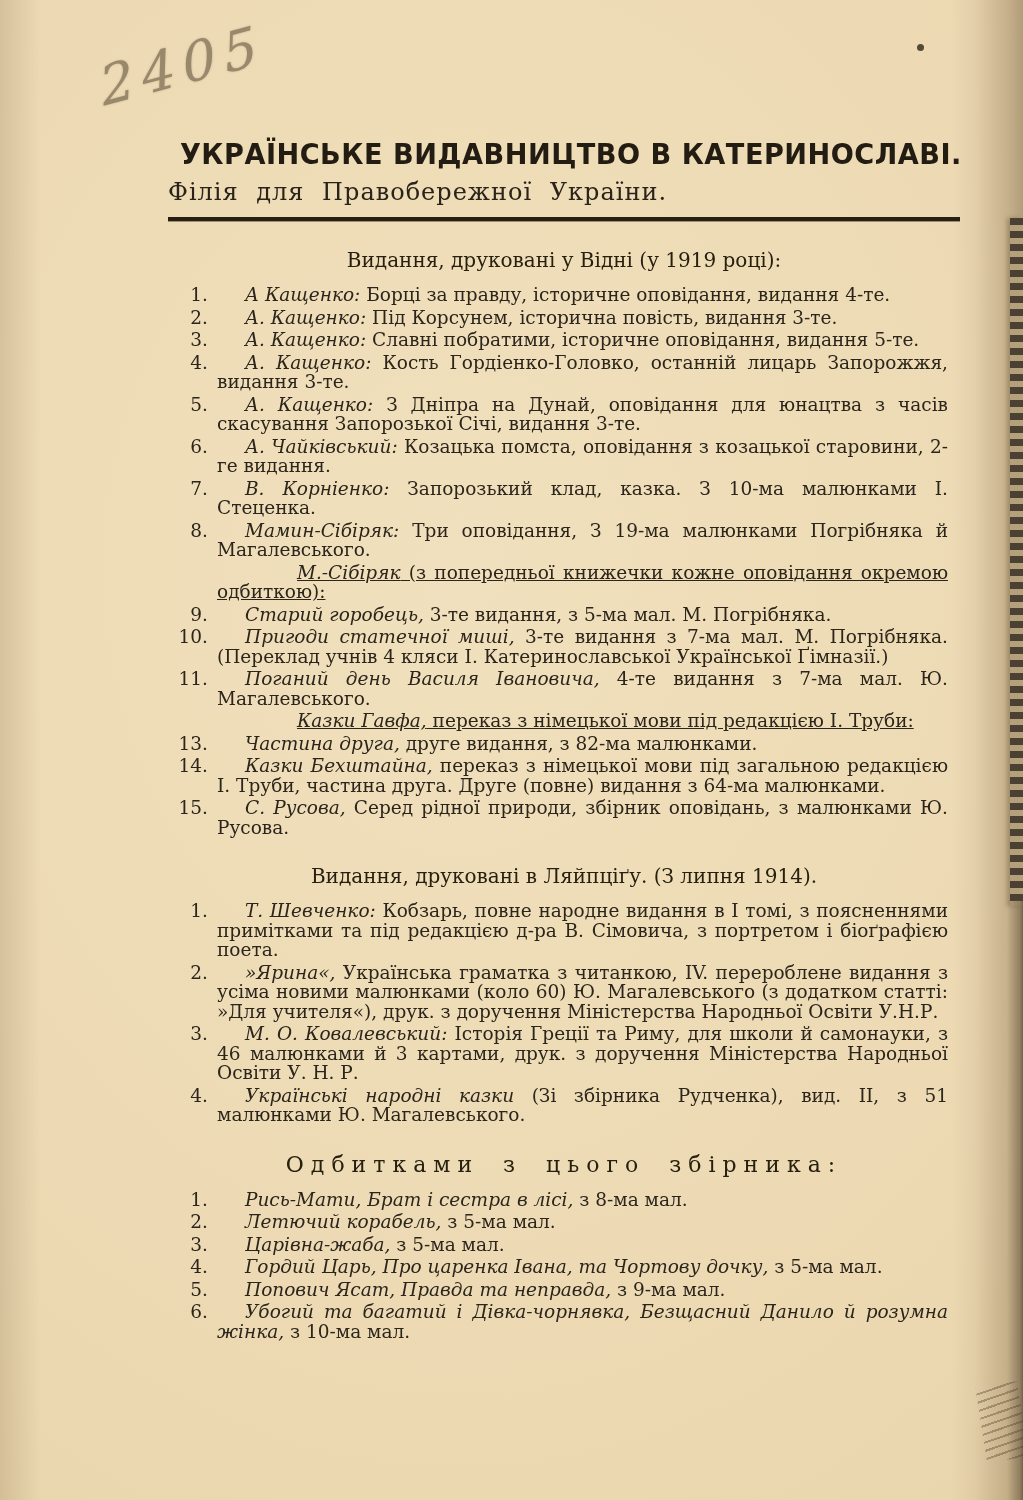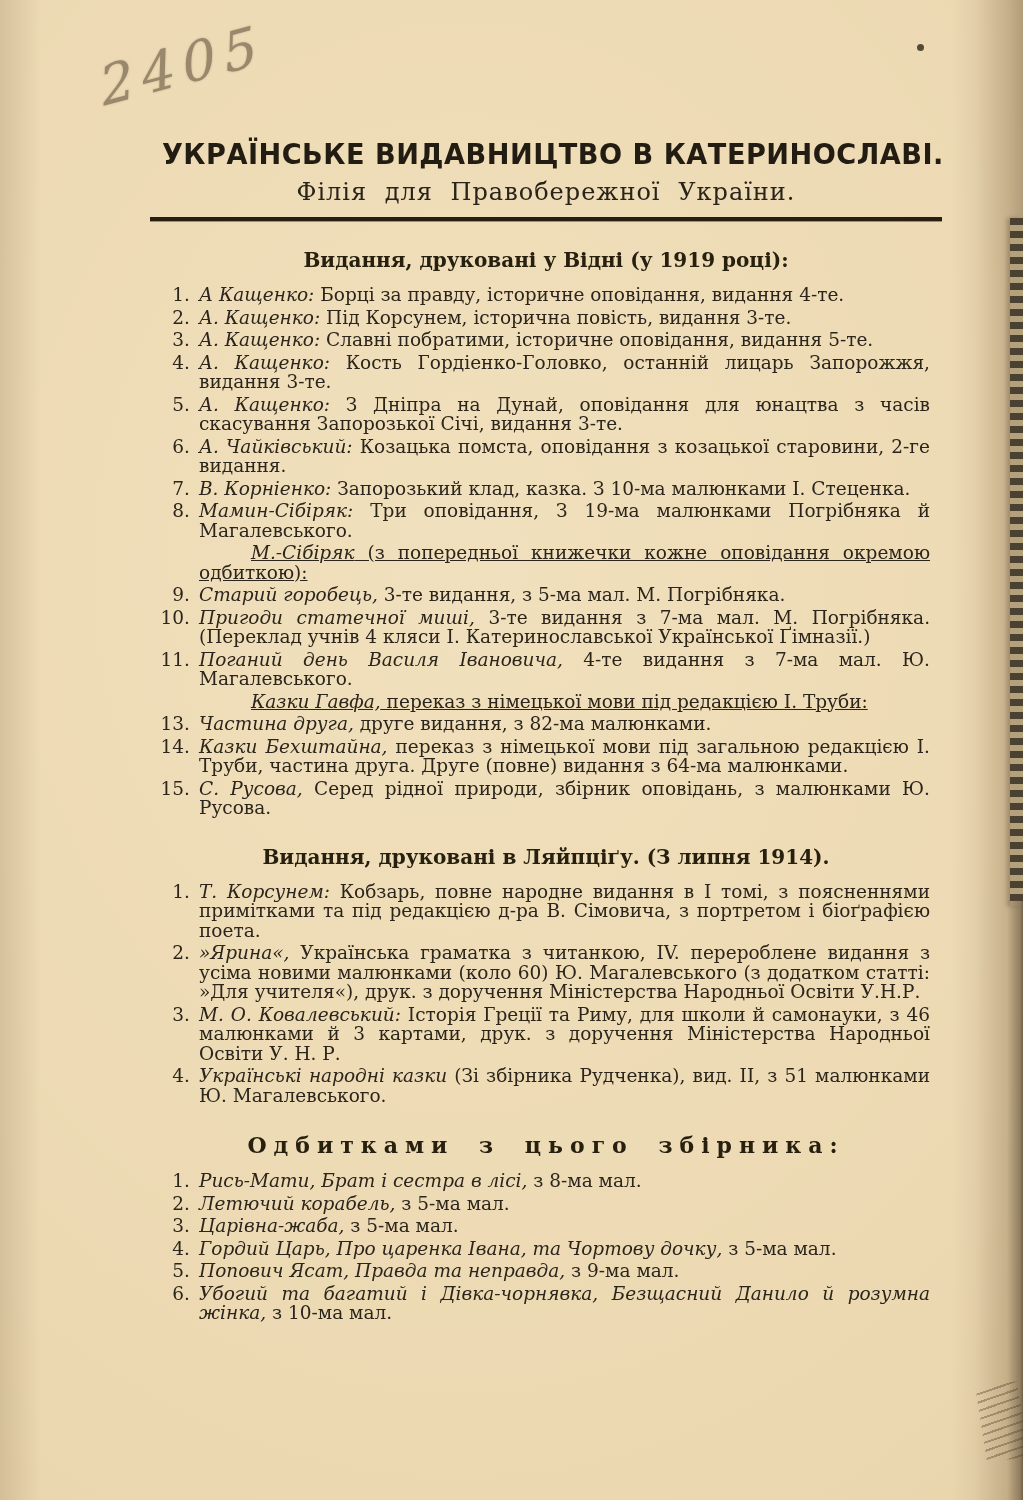--- a/index.html
+++ b/index.html
@@ -24,45 +24,45 @@
     transform:rotate(-9deg);}
   .ink-dot{position:absolute;left:917px;top:44px;width:7px;height:7px;border-radius:50%;
     background:#38301f;opacity:.85;}
   .handwritten{
     position:absolute;left:98px;top:34px;
     font-family:"DejaVu Serif","Liberation Serif",serif;font-style:italic;
     font-size:54px;letter-spacing:8px;color:#99886b;
     transform:rotate(-15deg) skewX(-6deg);
     text-shadow:0 0 2px rgba(153,136,107,.55);
   }
-  .content{position:absolute;left:150px;top:0;width:792px;}
+  .content{position:absolute;left:168px;top:0;width:792px;}
   .title{
     margin:138px 0 0 0;text-align:center;white-space:nowrap;
     font-family:"DejaVu Sans","Liberation Sans",sans-serif;
     font-weight:bold;font-size:28px;color:#221c12;
     transform:scaleX(.97);letter-spacing:.5px;
   }
   .subtitle{
-    margin:7px 0 0 0;text-align:center;font-weight:normal;
+    margin:7px 0 0 0;font-weight:normal;
     font-size:24px;letter-spacing:1px;word-spacing:9px;color:#2721165;
     color:#29231a;
   }
   .rule{height:4px;background:#271f12;margin-top:11px;box-shadow:0 1px 0 rgba(39,31,18,.4);}
   section h3{
-    text-align:center;font-size:20px;font-weight:bold;color:#27200f;
+    text-align:center;font-size:20px;font-weight:normal;color:#27200f;
     margin:27px 0 13px 0;
   }
   section.spaced h3{letter-spacing:7px;font-size:22px;word-spacing:10px;}
   ol{list-style:none;margin:0;padding:0 12px 0 0;font-size:18.5px;line-height:19.5px;}
   li{display:flex;margin-bottom:3px;}
   li .num{flex:0 0 40px;width:40px;text-align:right;padding-right:9px;box-sizing:content-box;flex-basis:40px;}
   li .num{flex:0 0 49px;padding-right:9px;box-sizing:border-box;}
   li .txt{flex:1;text-align:justify;}
   li.note .txt{text-indent:52px;text-decoration:underline;}
-  li i{font-style:italic;}
+  li i{font-style:italic;margin-left:28px;}
 </style>
 </head>
 <body>
 
 <div class="vignette"></div>
 <div class="edge-shadow"></div>
 <div class="edge-dashes"></div>
 <div class="edge-lower"></div>
 <div class="corner-scratches"></div>
 <div class="ink-dot"></div>
@@ -141,21 +141,21 @@
             <span class="num">15.</span>
             <span class="txt"><i>С. Русова,</i><span> Серед рідної природи, збірник оповідань, з малюнками Ю. Русова.</span></span>
           </li>
         </ol>
       </section>
       <section>
         <h3>Видання, друковані в Ляйпціґу. (З липня 1914).</h3>
         <ol>
           <li>
             <span class="num">1.</span>
-            <span class="txt"><i>Т. Корсунем:</i><span> Кобзарь, повне народне видання в І томі, з поясненнями примітками та під редакцією д-ра В. Сімовича, з портретом і біоґрафією поета.</span></span>
+            <span class="txt"><i>Т. Шевченко:</i><span> Кобзарь, повне народне видання в І томі, з поясненнями примітками та під редакцією д-ра В. Сімовича, з портретом і біоґрафією поета.</span></span>
           </li>
           <li>
             <span class="num">2.</span>
             <span class="txt"><i>»Ярина«,</i><span> Українська граматка з читанкою, IV. перероблене видання з усіма новими малюнками (коло 60) Ю. Магалевського (з додатком статті: »Для учителя«), друк. з доручення Міністерства Народньої Освіти У.Н.Р.</span></span>
           </li>
           <li>
             <span class="num">3.</span>
             <span class="txt"><i>М. О. Ковалевський:</i><span> Історія Греції та Риму, для школи й самонауки, з 46 малюнками й 3 картами, друк. з доручення Міністерства Народньої Освіти У. Н. Р.</span></span>
           </li>
           <li>

